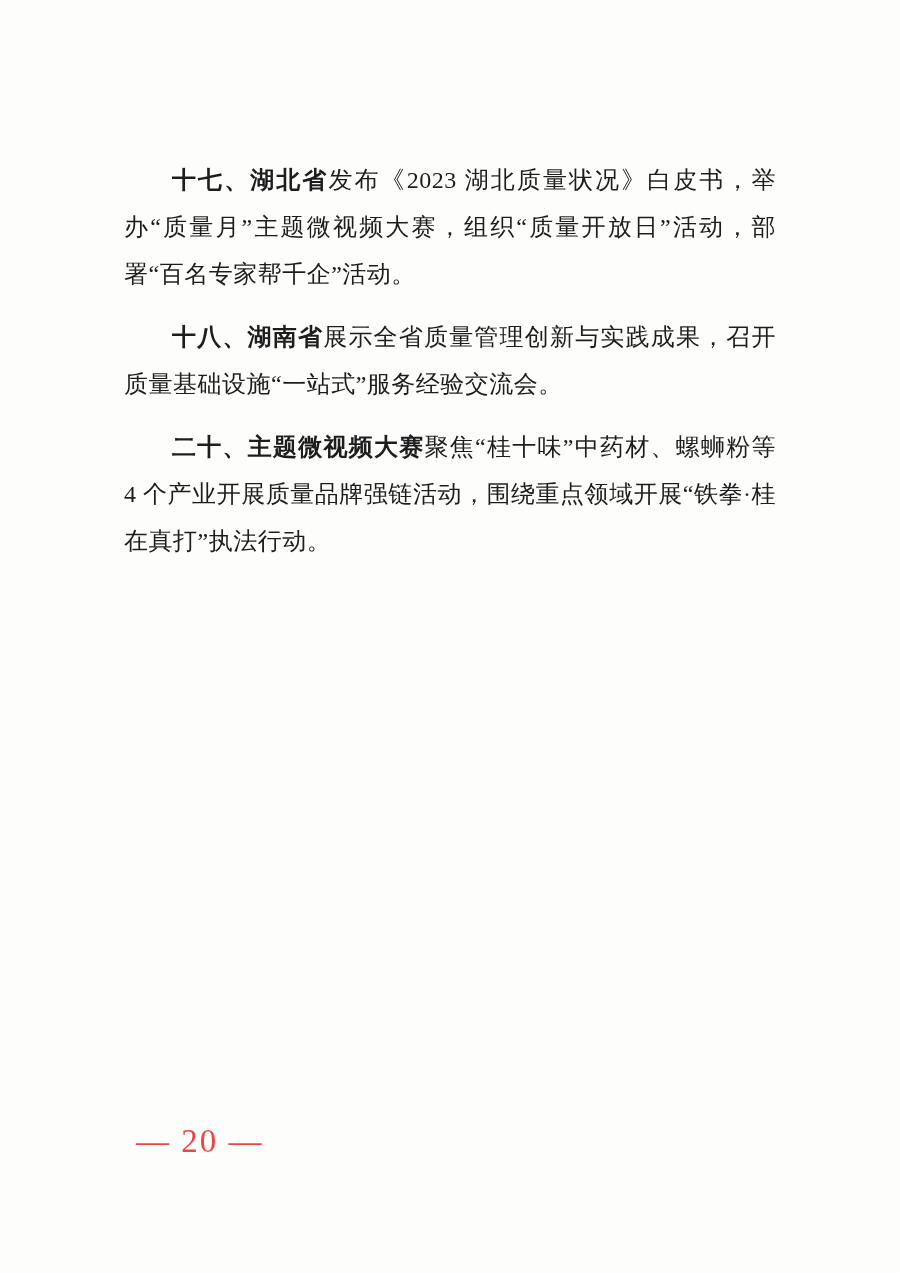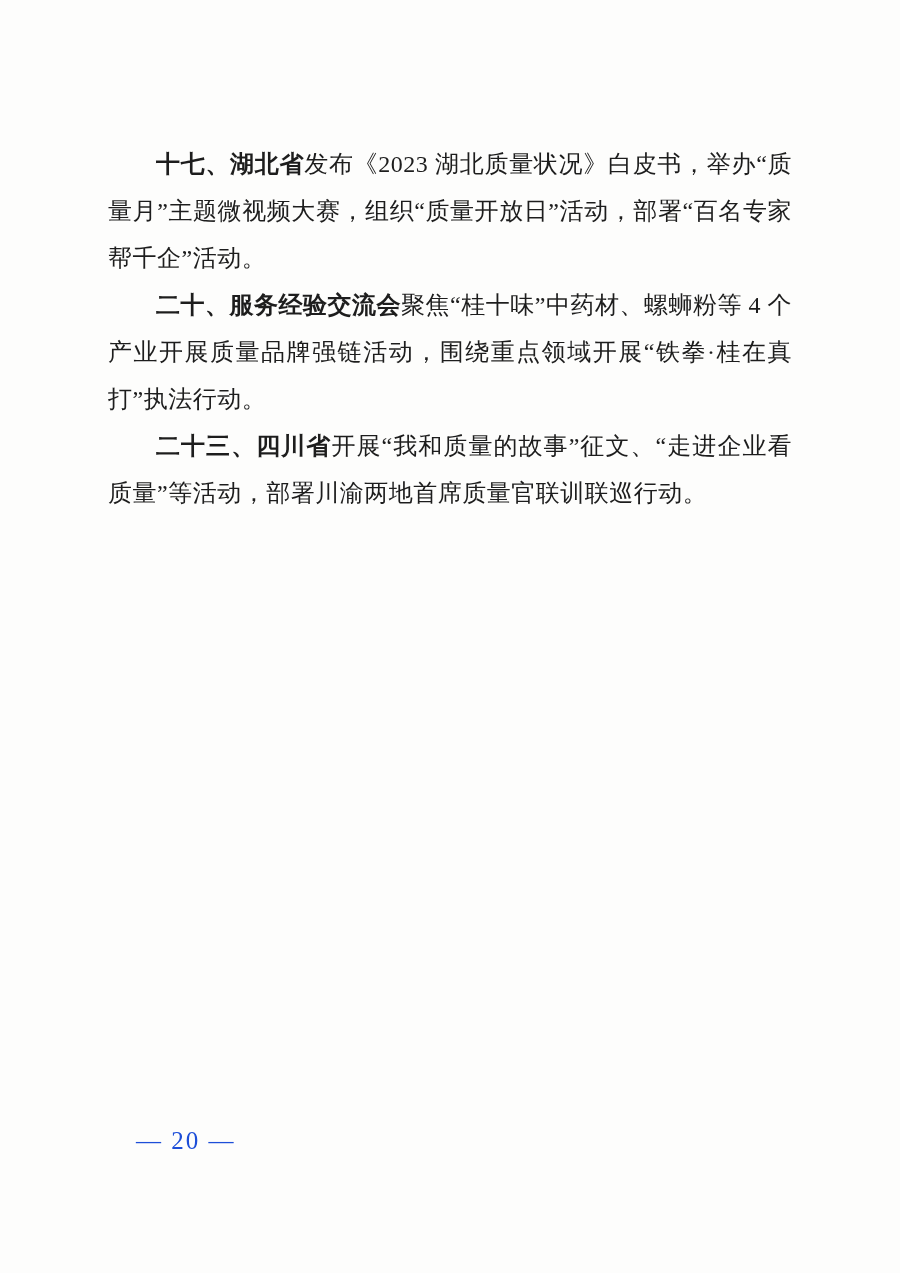--- a/index.html
+++ b/index.html
@@ -20,47 +20,47 @@
     font-family: "Liberation Serif", "DejaVu Serif", serif;
     color: #1d1d1d;
   }
   .content {
     position: absolute;
     left: 108px;
     top: 141px;
     width: 684px;
   }
   .content p {
-    margin: 0;
+    margin: 16px;
     padding: 0;
     font-size: 24px;
     line-height: 47px;
     letter-spacing: 0.5px;
     text-align: justify;
     text-indent: 2em;
     word-break: break-all;
   }
   .lead {
     font-weight: 700;
   }
   .footer {
     position: absolute;
     left: 136px;
     top: 1126px;
-    font-size: 25px;
+    font-size: 33px;
     line-height: 30px;
     letter-spacing: 2px;
-    color: #1d4ed8;
+    color: #ef4444;
   }
 </style>
 </head>
 <body>
 
 <div class="page">
   <div class="content">
     <p><span class="lead">十七、湖北省</span><span>发布《2023 湖北质量状况》白皮书，举办“质量月”主题微视频大赛，组织“质量开放日”活动，部署“百名专家帮千企”活动。</span></p>
-    <p><span class="lead">二十、服务经验交流会</span><span>聚焦“桂十味”中药材、螺蛳粉等 4 个产业开展质量品牌强链活动，围绕重点领域开展“铁拳·桂在真打”执法行动。</span></p>
-    <p><span class="lead">二十三、四川省</span><span>开展“我和质量的故事”征文、“走进企业看质量”等活动，部署川渝两地首席质量官联训联巡行动。</span></p>
+    <p><span class="lead">十八、湖南省</span><span>展示全省质量管理创新与实践成果，召开质量基础设施“一站式”服务经验交流会。</span></p>
+    <p><span class="lead">二十、主题微视频大赛</span><span>聚焦“桂十味”中药材、螺蛳粉等 4 个产业开展质量品牌强链活动，围绕重点领域开展“铁拳·桂在真打”执法行动。</span></p>
   </div>
   <div class="footer">
     <span>— 20 —</span>
   </div>
 </div>
 
 </body></html>

